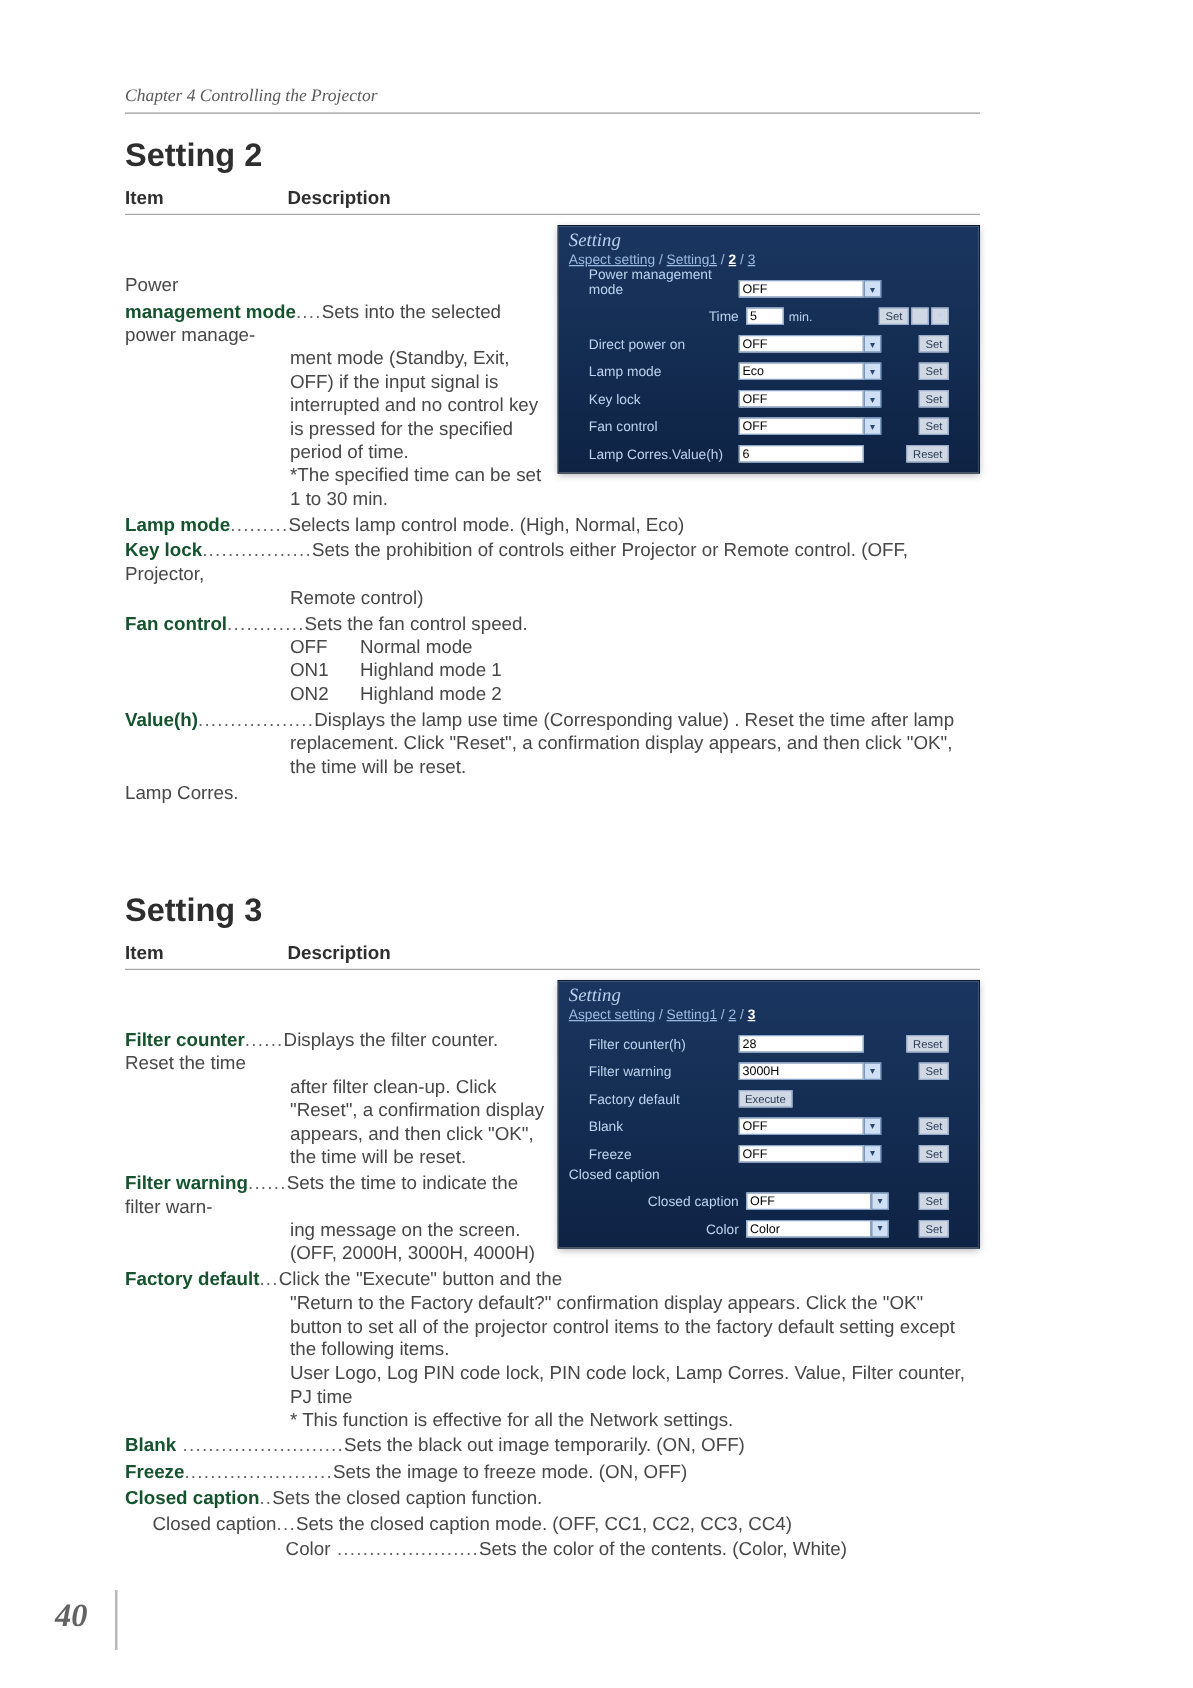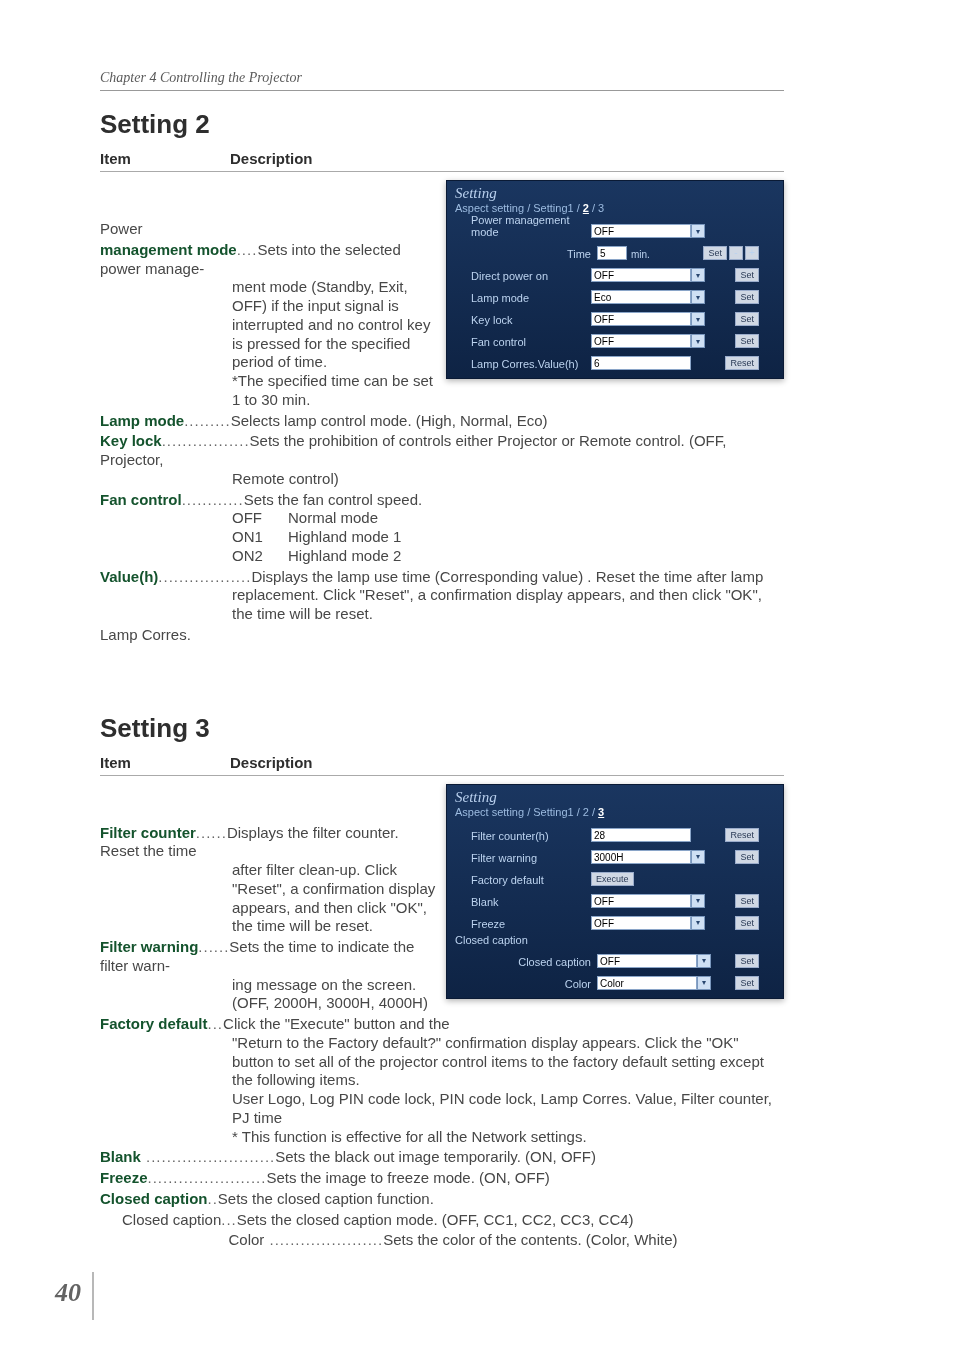--- a/index.html
+++ b/index.html
@@ -64,21 +64,21 @@
     font-style: italic;
     font-size: 15px;
     color: #b9d0ee;
     padding: 4px 8px 0 8px;
   }
   .panel-tabs {
     padding: 0 8px 4px 8px;
     font-size: 11px;
     color: #9cbbe0;
   }
-  .panel-tabs a { color:#9cbbe0; }
+  .panel-tabs a { color:#9cbbe0; text-decoration: underline; }
   .panel-tabs .active { text-decoration: underline; font-weight:bold; color:#ffffff;}
   .panel-row {
     display: flex;
     align-items: flex-end;
     padding: 2px 24px;
     height: 18px;
   }
   .panel-row .lbl { flex:0 0 120px; color:#bcd3ef; }
   .panel-row .lbl.right { text-align:right; padding-right:6px;}
   .panel-row .val {
@@ -117,21 +117,21 @@
     color: #474747;
     margin-top: 48px;
   }
   .desc .row { margin-bottom: 2px; }
   .desc .term { font-weight: bold; color: #14532d; }
   .dots { letter-spacing: 1px; color:#666; }
   .indent { margin-left: 132px; display:block;}
   .tabcol { display:inline-block; width:56px;}
   .page-num {
     position:absolute;
-    left:55px;
+    left:44px;
     bottom:42px;
     font-family: Georgia, serif;
     font-style: italic;
     font-weight: bold;
     font-size: 26px;
     color:#636363;
   }
   .page-num-bar {
     position:absolute;
     left:92px;

